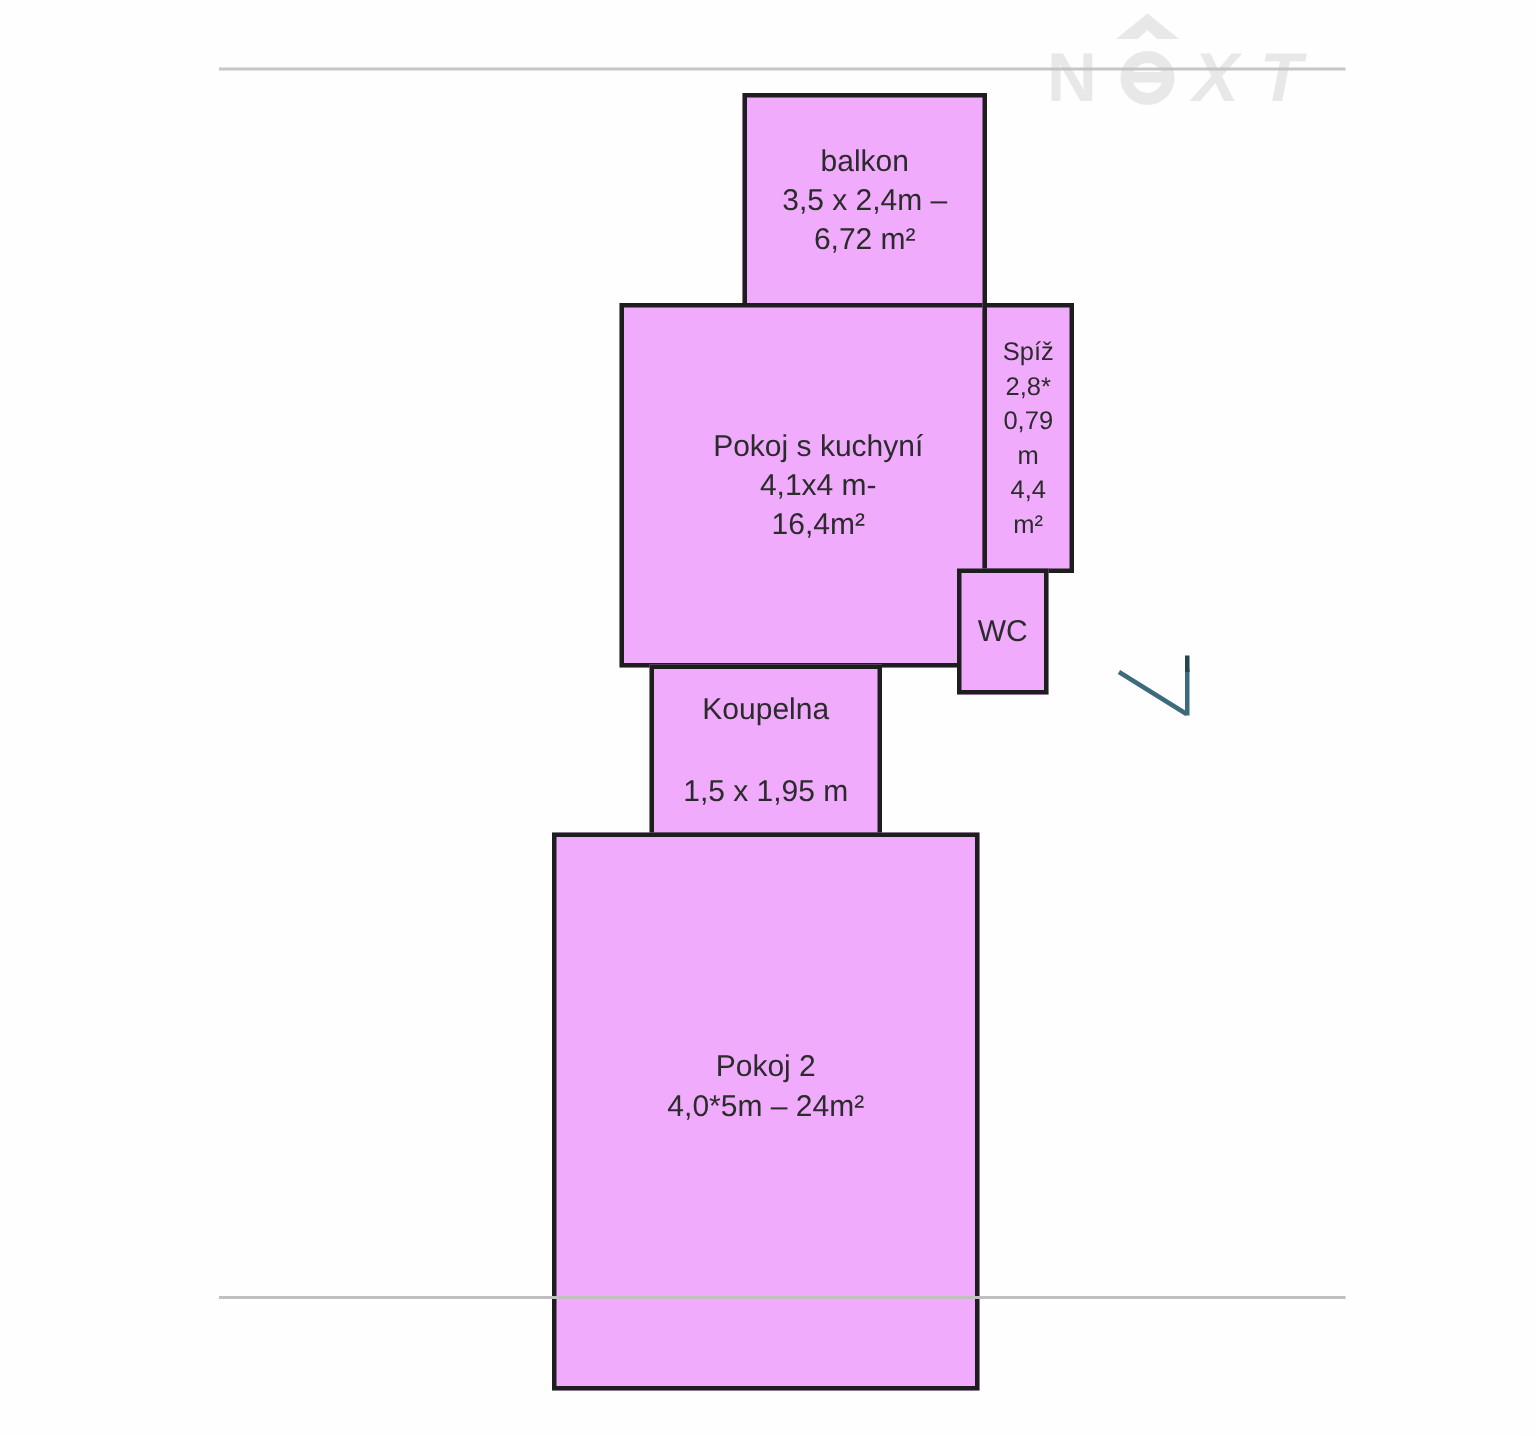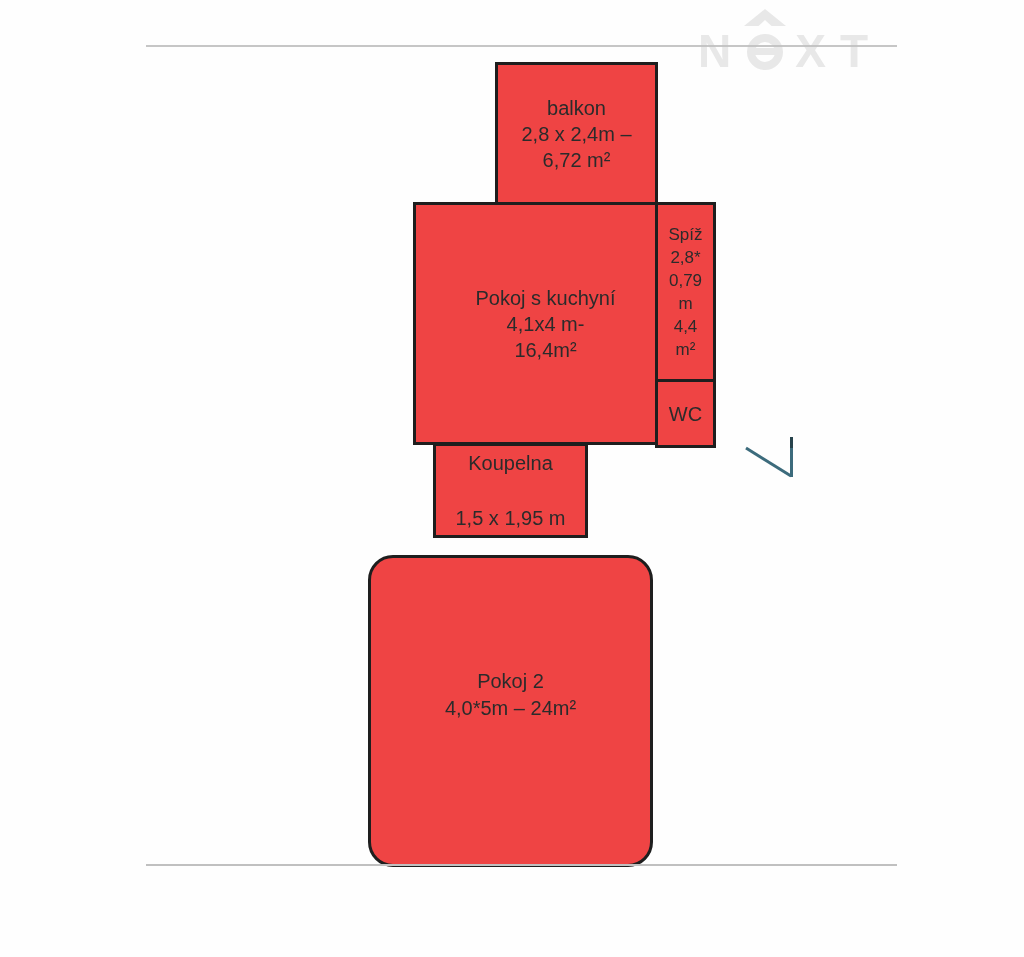--- a/index.html
+++ b/index.html
@@ -34,21 +34,21 @@
     gap: 12px;
     color: #e8e8e8;
     font-weight: bold;
     font-size: 46px;
     line-height: 46px;
     letter-spacing: 4px;
     z-index: 2;
     user-select: none;
   }
   .wm-letter { display: inline-block; }
-  .wm-letter.xt { letter-spacing: 14px; }
+  .wm-letter.xt { letter-spacing: 14px; font-style: italic; }
   .wm-house { position: relative; width: 36px; height: 36px; }
   .wm-circle {
     position: absolute; left: 0; top: 1px;
     width: 20px; height: 20px;
     border: 8px solid #e8e8e8;
     border-radius: 50%;
   }
   .wm-bar {
     position: absolute; left: 7px; top: 15px;
     width: 22px; height: 7px;
@@ -65,42 +65,42 @@
     position: absolute; left: 6px; top: -13px;
     width: 0; height: 0;
     border-left: 12px solid transparent;
     border-right: 12px solid transparent;
     border-bottom: 11px solid #fefefe;
   }
 
   
   .room {
     position: absolute;
-    background: #ef4444;
+    background: #f0abfc;
     border: 3px solid #1e1e1e;
     box-sizing: border-box;
     display: flex;
     flex-direction: column;
     align-items: center;
     justify-content: center;
     text-align: center;
     color: #2b2b2b;
     font-size: 20px;
     line-height: 26px;
     z-index: 3;
   }
   .room .ln { white-space: nowrap; }
 
   #room-balkon   { left: 495px; top:  62px; width: 163px; height: 143px; }
   #room-pokoj1   { left: 413px; top: 202px; width: 245px; height: 243px; padding-left: 20px; }
   #room-spiz     { left: 655px; top: 202px; width:  61px; height: 180px; font-size: 17px; line-height: 23px; }
-  #room-wc       { left: 655px; top: 379px; width:  61px; height:  69px; }
-  #room-koupelna { left: 433px; top: 443px; width: 155px; height: 95px; line-height: 27px; gap: 28px; }
+  #room-wc       { left: 638px; top: 379px; width:  61px; height:  84px; }
+  #room-koupelna { left: 433px; top: 443px; width: 155px; height: 115px; line-height: 27px; gap: 28px; }
   #room-predsin  { left: 585px; top: 443px; width: 226px; height: 115px; line-height: 28px; }
-  #room-pokoj2   { left: 368px; top: 555px; width: 285px; height: 312px; line-height: 27px; padding-bottom: 32px; border-radius: 25px; }
+  #room-pokoj2   { left: 368px; top: 555px; width: 285px; height: 372px; line-height: 27px; padding-bottom: 32px; }
 
   
   .door-overlay {
     position: absolute;
     left: 0; top: 0;
     width: 1024px; height: 957px;
     z-index: 7;
     pointer-events: none;
   }
 </style>
@@ -118,21 +118,21 @@
       <span class="wm-bar"></span>
     </span>
     <span class="wm-letter xt">XT</span>
   </div>
 
   <div class="frame-line top"></div>
   <div class="frame-line bottom"></div>
 
   <div class="room" id="room-balkon">
     <div class="ln">balkon</div>
-    <div class="ln">2,8 x 2,4m –</div>
+    <div class="ln">3,5 x 2,4m –</div>
     <div class="ln">6,72 m²</div>
   </div>
 
   <div class="room" id="room-pokoj1">
     <div class="ln">Pokoj s kuchyní</div>
     <div class="ln">4,1x4 m-</div>
     <div class="ln">16,4m²</div>
   </div>
 
   <div class="room" id="room-spiz">

